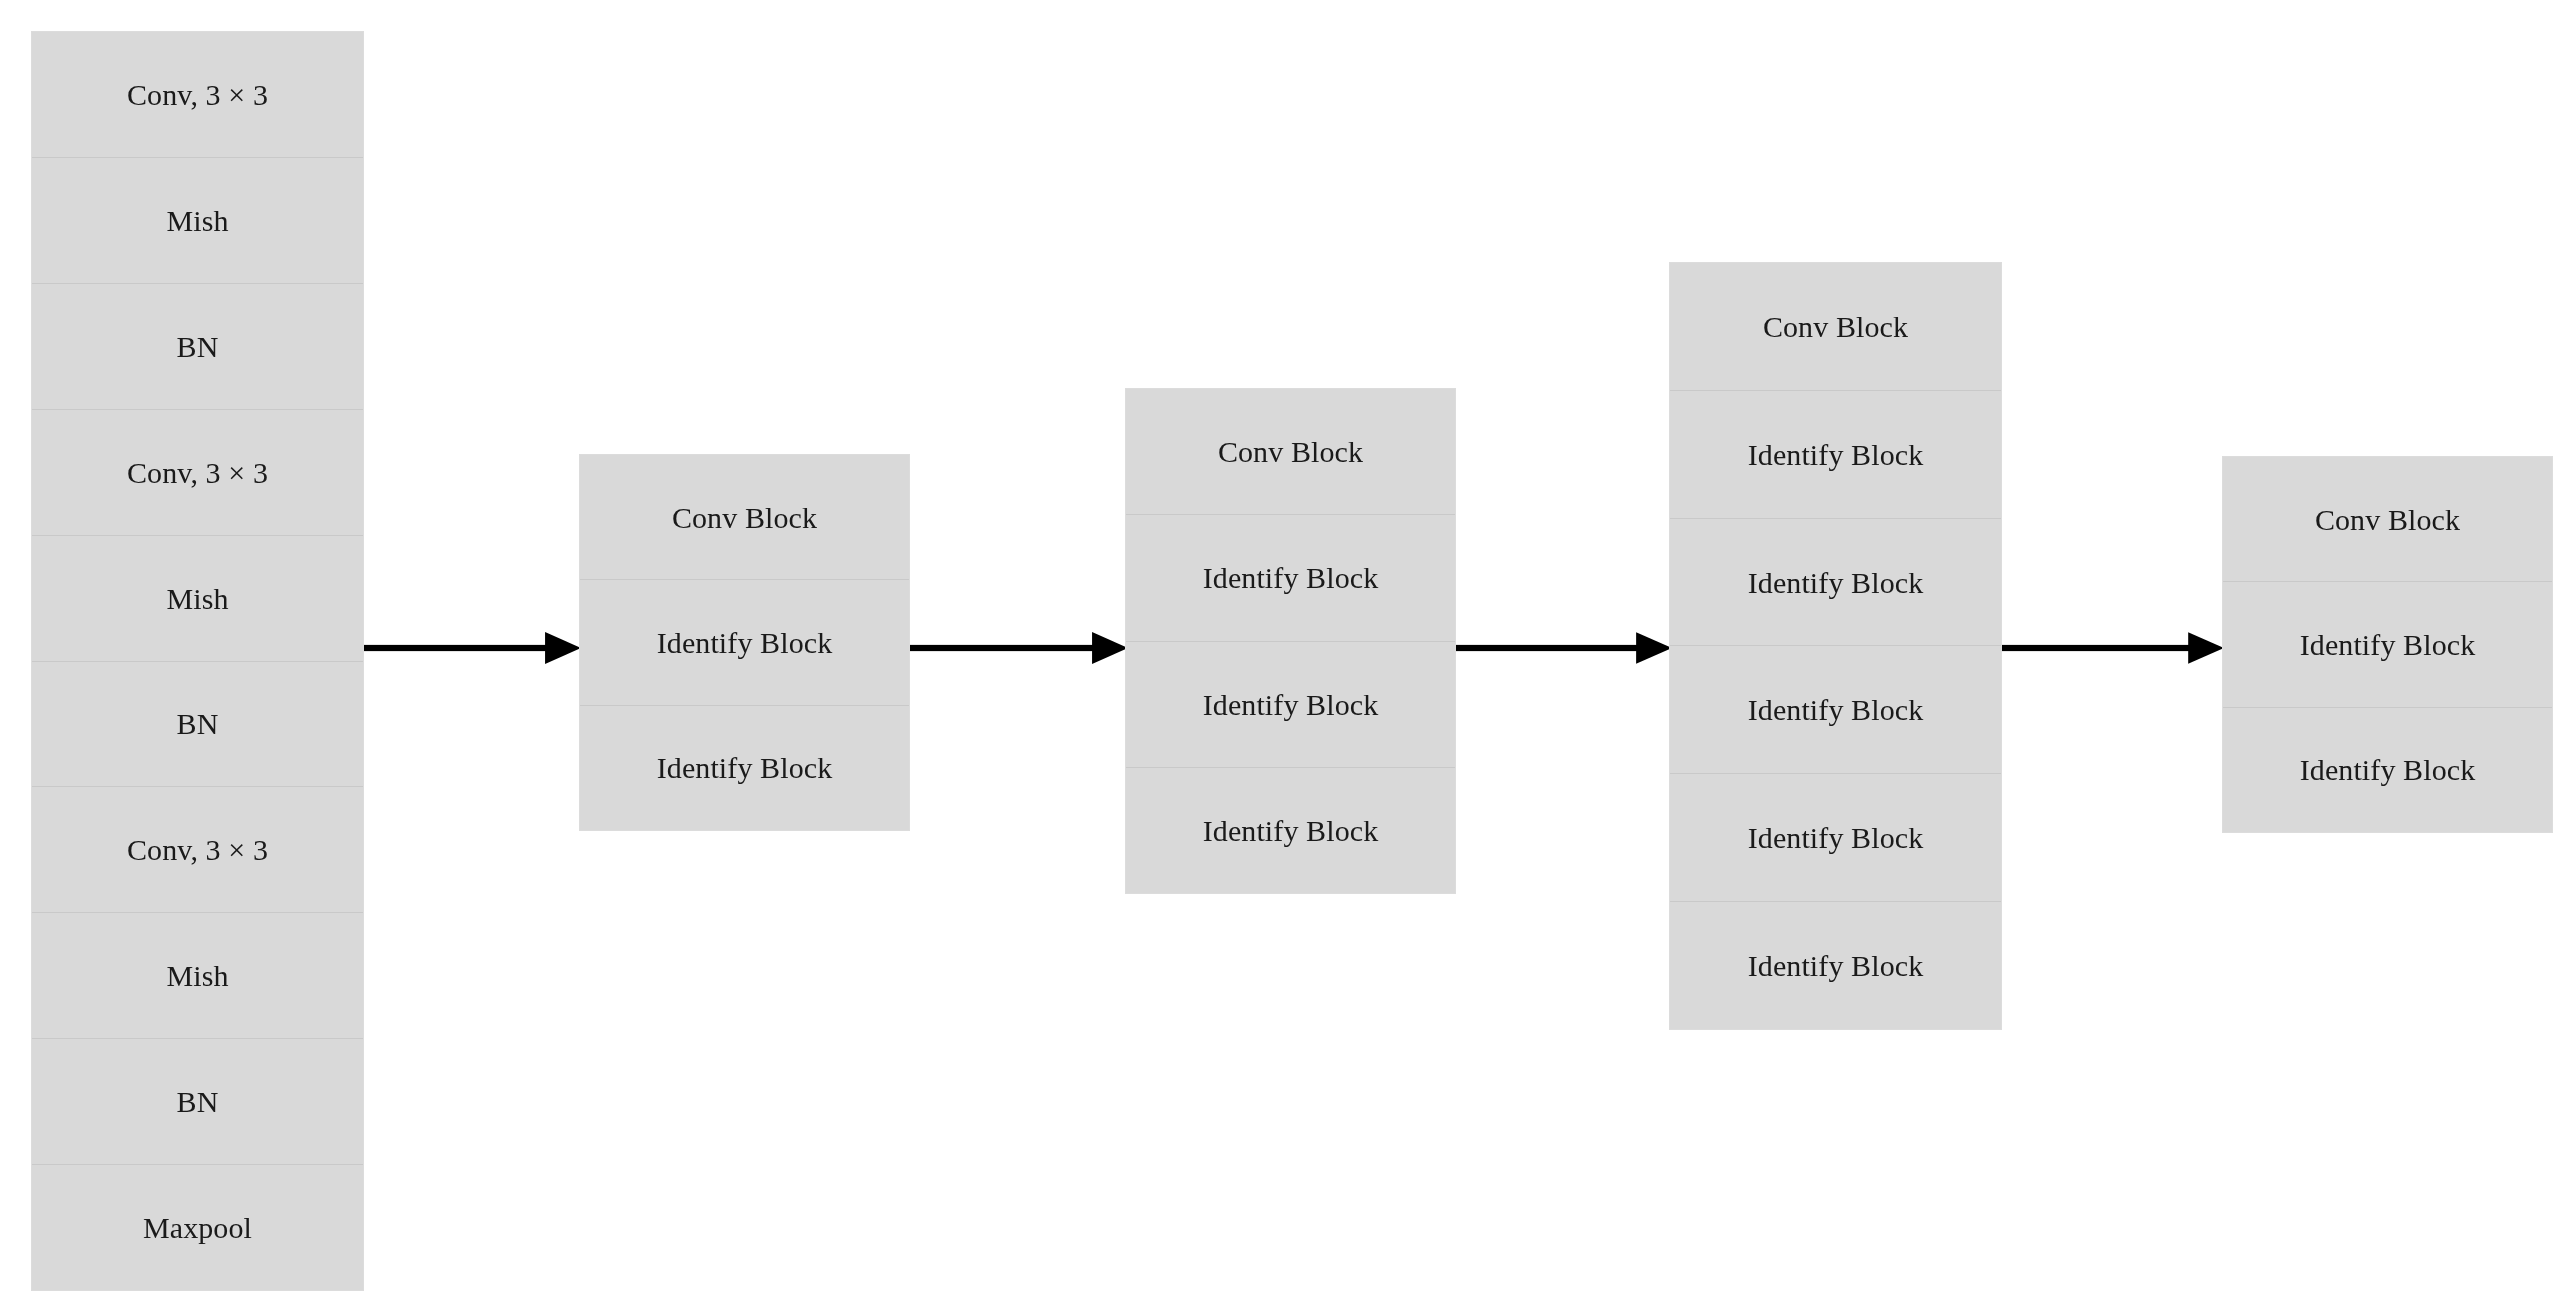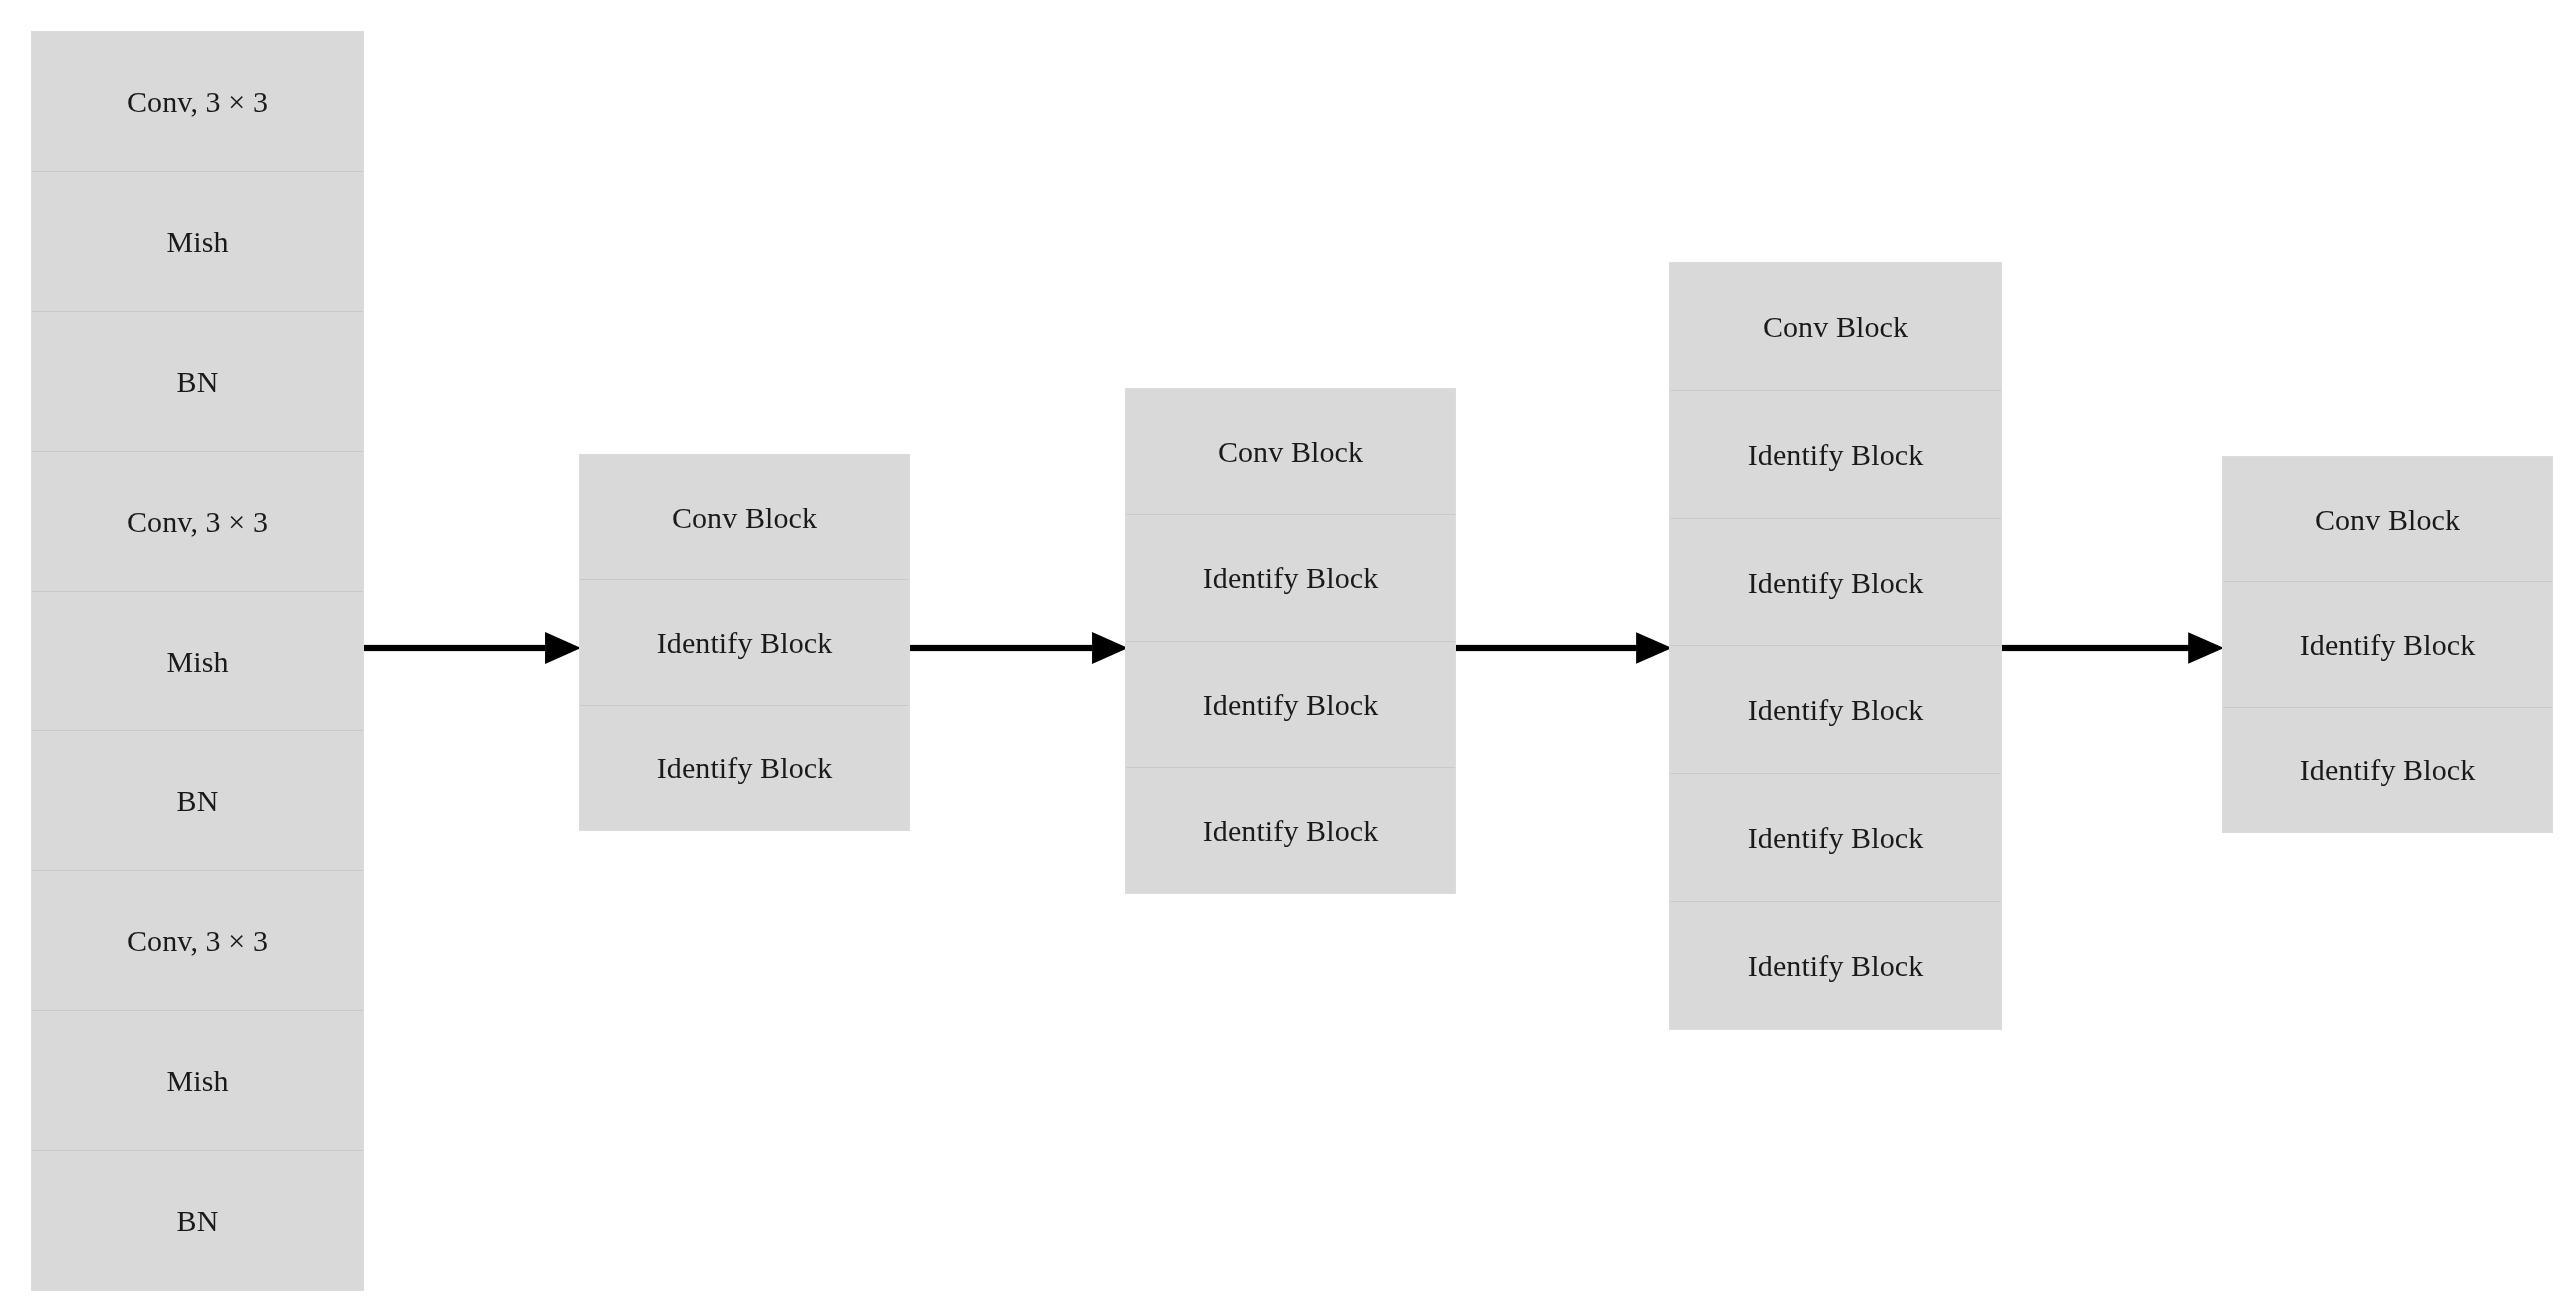--- a/index.html
+++ b/index.html
@@ -84,20 +84,21 @@
     <div class="stage" style="left: 31px; top: 31px; width: 333px; height: 1260px; background: rgb(217, 217, 217);">
       <div class="cell" style="border-bottom-color: rgb(201, 201, 201);">Conv, 3 × 3</div>
       <div class="cell" style="border-bottom-color: rgb(201, 201, 201);">Mish</div>
       <div class="cell" style="border-bottom-color: rgb(201, 201, 201);">BN</div>
       <div class="cell" style="border-bottom-color: rgb(201, 201, 201);">Conv, 3 × 3</div>
       <div class="cell" style="border-bottom-color: rgb(201, 201, 201);">Mish</div>
       <div class="cell" style="border-bottom-color: rgb(201, 201, 201);">BN</div>
       <div class="cell" style="border-bottom-color: rgb(201, 201, 201);">Conv, 3 × 3</div>
       <div class="cell" style="border-bottom-color: rgb(201, 201, 201);">Mish</div>
       <div class="cell" style="border-bottom-color: rgb(201, 201, 201);">BN</div>
+      <div class="cell" style="border-bottom-color: rgb(201, 201, 201);">Maxpool</div>
     </div>
     <div class="stage" style="left: 579px; top: 454px; width: 331px; height: 377px; background: rgb(217, 217, 217);">
       <div class="cell" style="border-bottom-color: rgb(201, 201, 201);">Conv Block</div>
       <div class="cell" style="border-bottom-color: rgb(201, 201, 201);">Identify Block</div>
       <div class="cell" style="border-bottom-color: rgb(201, 201, 201);">Identify Block</div>
     </div>
     <div class="stage" style="left: 1125px; top: 388px; width: 331px; height: 506px; background: rgb(217, 217, 217);">
       <div class="cell" style="border-bottom-color: rgb(201, 201, 201);">Conv Block</div>
       <div class="cell" style="border-bottom-color: rgb(201, 201, 201);">Identify Block</div>
       <div class="cell" style="border-bottom-color: rgb(201, 201, 201);">Identify Block</div>

